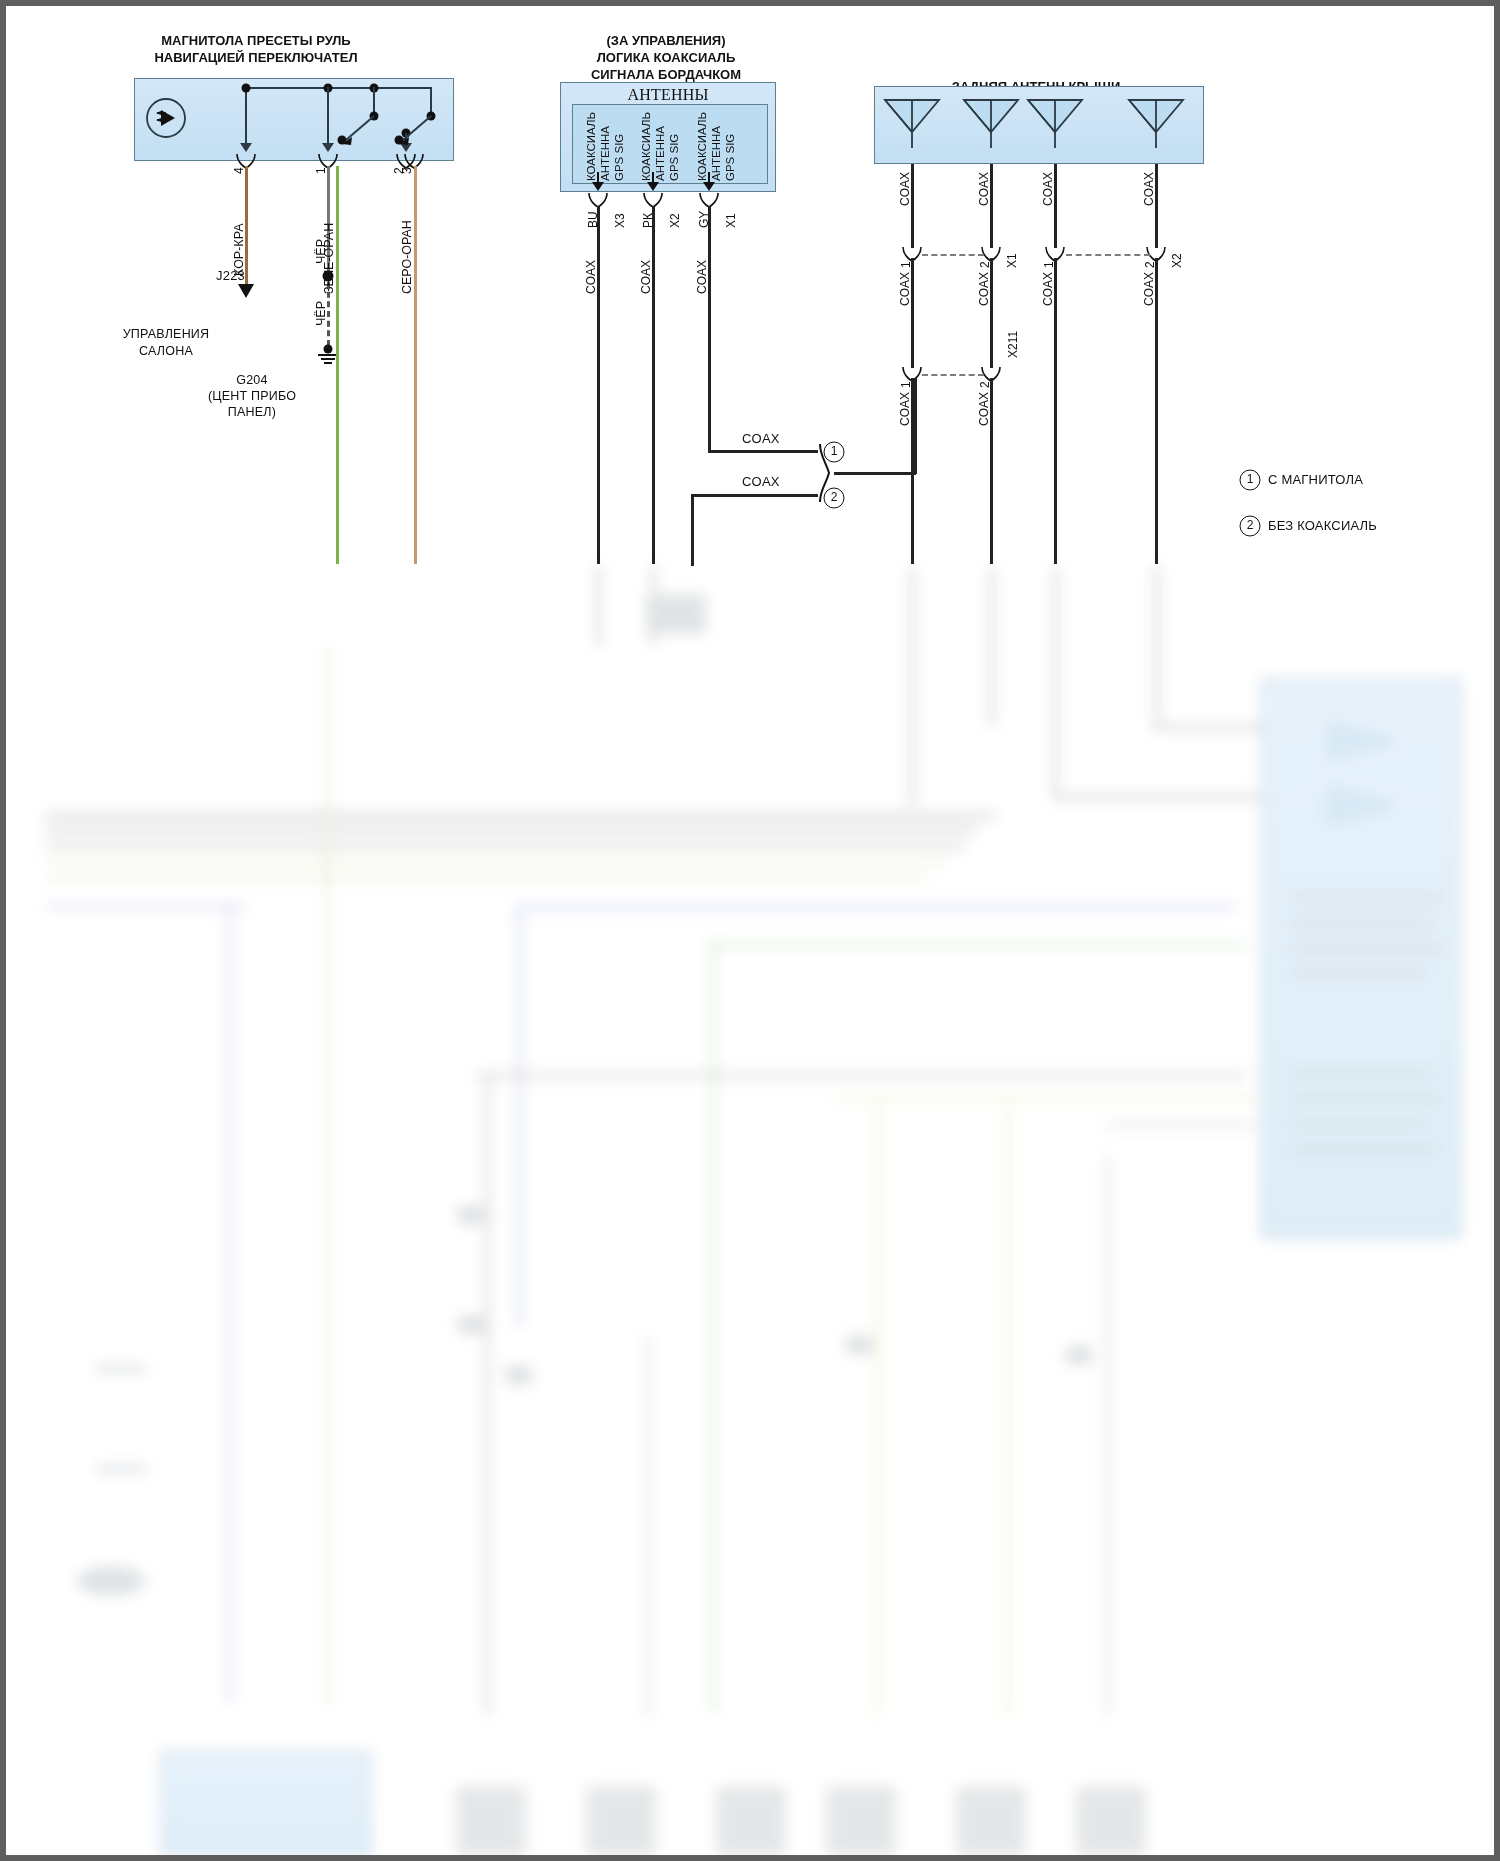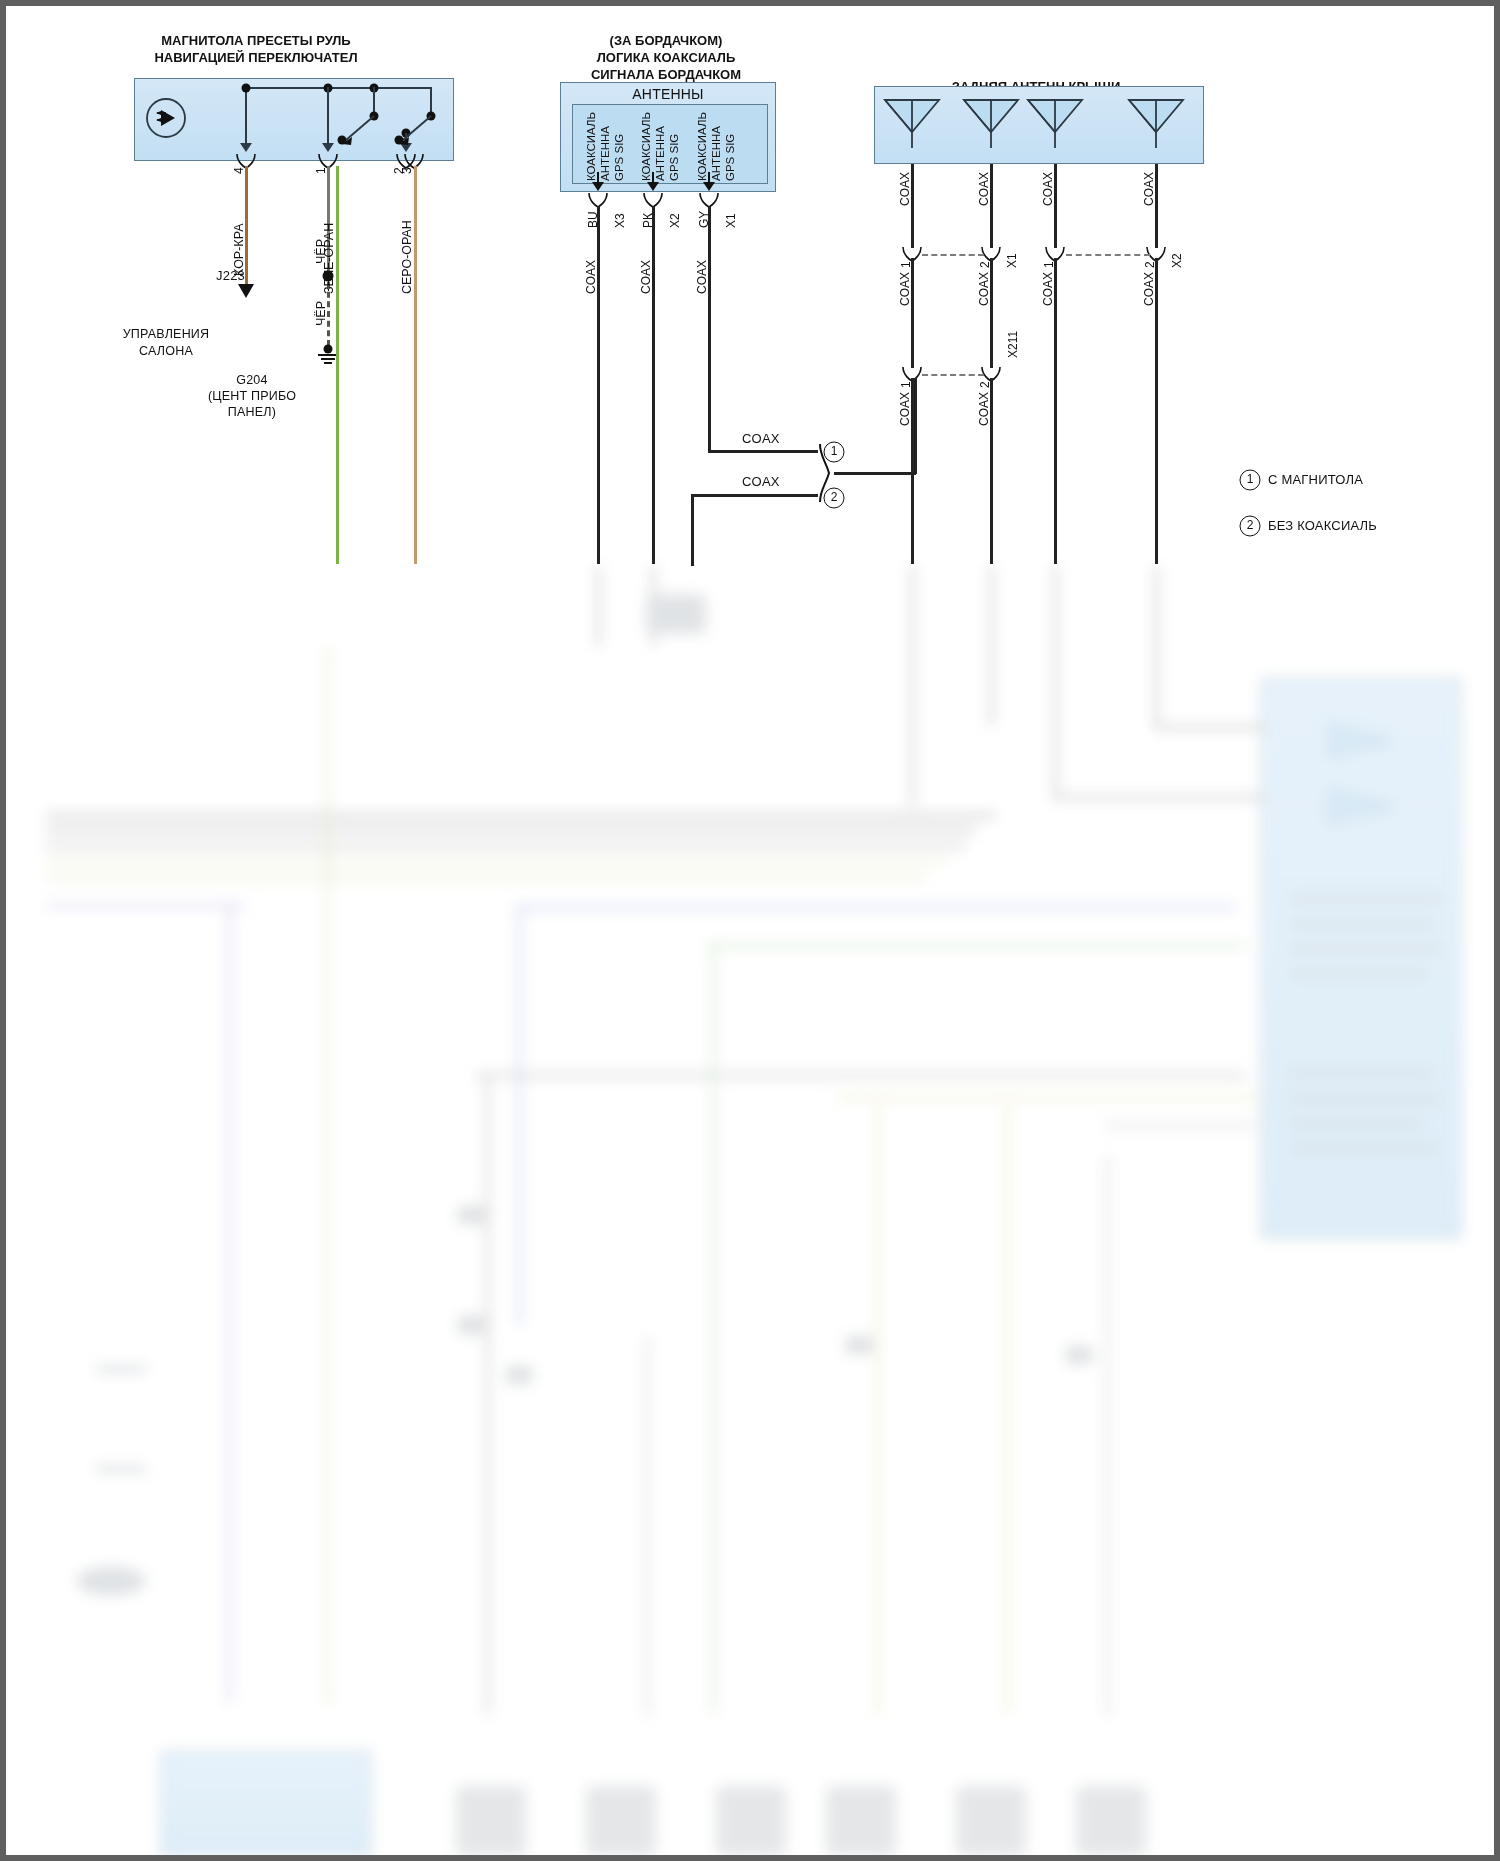--- a/index.html
+++ b/index.html
@@ -168,27 +168,27 @@
     <div>ПАНЕЛ)</div>
   </div>
 
   <div class="wire" style="left:330px;top:160px;height:398px;background:#7cb342;width:3px;"></div>
   <div class="vtxt" style="left:316px;top:288px;">ЗЕЛЕ-ОРАН</div>
 
   <div class="wire" style="left:408px;top:160px;height:398px;background:#c49a6c;width:3px;"></div>
   <div class="vtxt" style="left:394px;top:288px;">СЕРО-ОРАН</div>
 
   <div class="hdr" style="left:660px;top:26px;line-height:17px;">
-    <div>(ЗА БОРДАЧКОМ)</div>
+    <div>(ЗА УПРАВЛЕНИЯ)</div>
     <div>ЛОГИКА КОАКСИАЛЬ</div>
     <div>СИГНАЛА БОРДАЧКОМ</div>
   </div>
 
   <div class="box" style="left:554px;top:76px;width:216px;height:110px;"></div>
-  <div class="txt c" style="left:662px;top:80px;font-size:14px;">АНТЕННЫ</div>
+  <div class="txt c" style="left:662px;top:80px;font-size:16px;font-family:Liberation Serif, serif;">АНТЕННЫ</div>
   <div class="innerbox" style="left:566px;top:98px;width:196px;height:80px;"></div>
 
   <div class="vtxt" style="left:579px;top:175px;font-size:11.5px;">КОАКСИАЛЬ</div>
   <div class="vtxt" style="left:593px;top:175px;font-size:11.5px;">АНТЕННА</div>
   <div class="vtxt" style="left:607px;top:175px;font-size:11.5px;">GPS SIG</div>
 
   <div class="vtxt" style="left:634px;top:175px;font-size:11.5px;">КОАКСИАЛЬ</div>
   <div class="vtxt" style="left:648px;top:175px;font-size:11.5px;">АНТЕННА</div>
   <div class="vtxt" style="left:662px;top:175px;font-size:11.5px;">GPS SIG</div>
 

